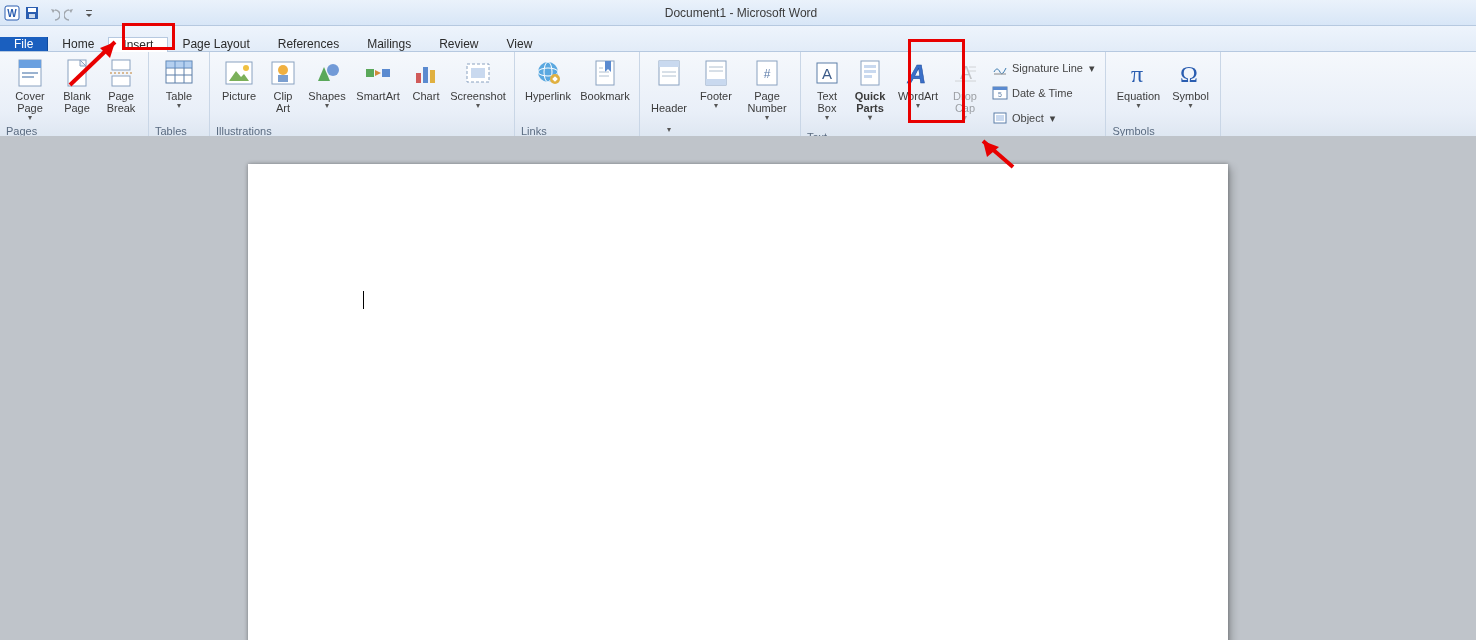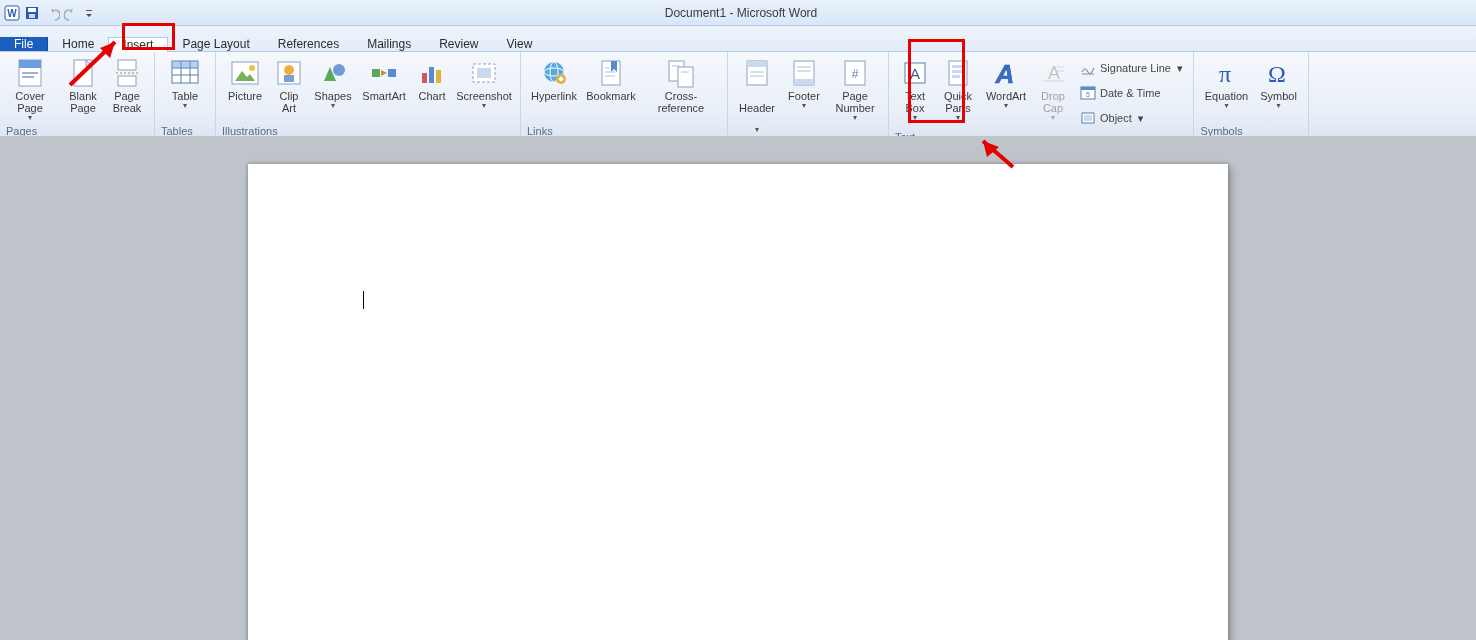--- a/index.html
+++ b/index.html
@@ -113,21 +113,21 @@
             <svg width="28" height="30">
               <rect x="3" y="2" width="22" height="26" fill="#fff" stroke="#8aa2c0"></rect>
               <rect x="3" y="2" width="22" height="8" fill="#6aa0e0"></rect>
               <rect x="6" y="14" width="16" height="2" fill="#9bb3d0"></rect>
               <rect x="6" y="18" width="12" height="2" fill="#9bb3d0"></rect>
             </svg>
           </span>
         <span class="lbl">Cover Page</span>
         <span class="drop">▾</span>
       </div>
-      <div class="big-btn" style="width:40px;margin-left:6px;">
+      <div class="big-btn" style="width:40px;">
         <span class="icon">
             <svg width="26" height="30">
               <rect x="4" y="2" width="18" height="26" fill="#fff" stroke="#8aa2c0"></rect>
               <path d="M16 2l6 6h-6z" fill="#e6edf6" stroke="#8aa2c0"></path>
             </svg>
           </span>
         <span class="lbl">Blank Page</span>
       </div>
       <div class="big-btn" style="width:40px;">
         <span class="icon">
@@ -248,31 +248,20 @@
             <svg width="28" height="30">
               <rect x="5" y="3" width="18" height="24" fill="#fff" stroke="#8aa2c0"></rect>
               <polygon points="14,3 20,3 20,14 17,11 14,14" fill="#5a8ad0"></polygon>
               <line x1="8" y1="10" x2="12" y2="10" stroke="#b0c0d0"></line>
               <line x1="8" y1="14" x2="18" y2="14" stroke="#b0c0d0"></line>
               <line x1="8" y1="18" x2="18" y2="18" stroke="#b0c0d0"></line>
             </svg>
           </span>
         <span class="lbl">Bookmark</span>
       </div>
-      <div class="big-btn" style="width:78px;">
-        <span class="icon">
-            <svg width="30" height="30">
-              <rect x="3" y="3" width="15" height="20" fill="#fff" stroke="#8aa2c0"></rect>
-              <rect x="12" y="9" width="15" height="20" fill="#fff" stroke="#8aa2c0"></rect>
-              <line x1="6" y1="8" x2="14" y2="8" stroke="#b0c0d0"></line>
-              <line x1="15" y1="14" x2="23" y2="14" stroke="#b0c0d0"></line>
-            </svg>
-          </span>
-        <span class="lbl">Cross-reference</span>
-      </div>
     </div>
     <div class="group-label">Links</div>
   </div>
 
   <div class="group">
     <div class="group-buttons">
       <div class="big-btn" style="width:44px;gap:12px;">
         <span class="icon">
             <svg width="28" height="30">
               <rect x="4" y="3" width="20" height="24" fill="#fff" stroke="#8aa2c0"></rect>
@@ -315,21 +304,21 @@
       <div class="big-btn" style="width:38px;">
         <span class="icon">
             <svg width="28" height="28">
               <rect x="4" y="4" width="20" height="20" fill="#fff" stroke="#5d7fa8"></rect>
               <text x="14" y="20" text-anchor="middle" font-size="15" fill="#3b5a88">A</text>
             </svg>
           </span>
         <span class="lbl">Text Box</span>
         <span class="drop">▾</span>
       </div>
-      <div class="big-btn" style="width:40px;">
+      <div class="big-btn" style="width:40px;font-weight:bold;">
         <span class="icon">
             <svg width="28" height="30">
               <rect x="5" y="3" width="18" height="24" fill="#fff" stroke="#8aa2c0"></rect>
               <rect x="8" y="7" width="12" height="3" fill="#c9d9ef"></rect>
               <rect x="8" y="12" width="12" height="3" fill="#c9d9ef"></rect>
               <rect x="8" y="17" width="8" height="3" fill="#c9d9ef"></rect>
             </svg>
           </span>
         <span class="lbl">Quick Parts</span>
         <span class="drop">▾</span>

